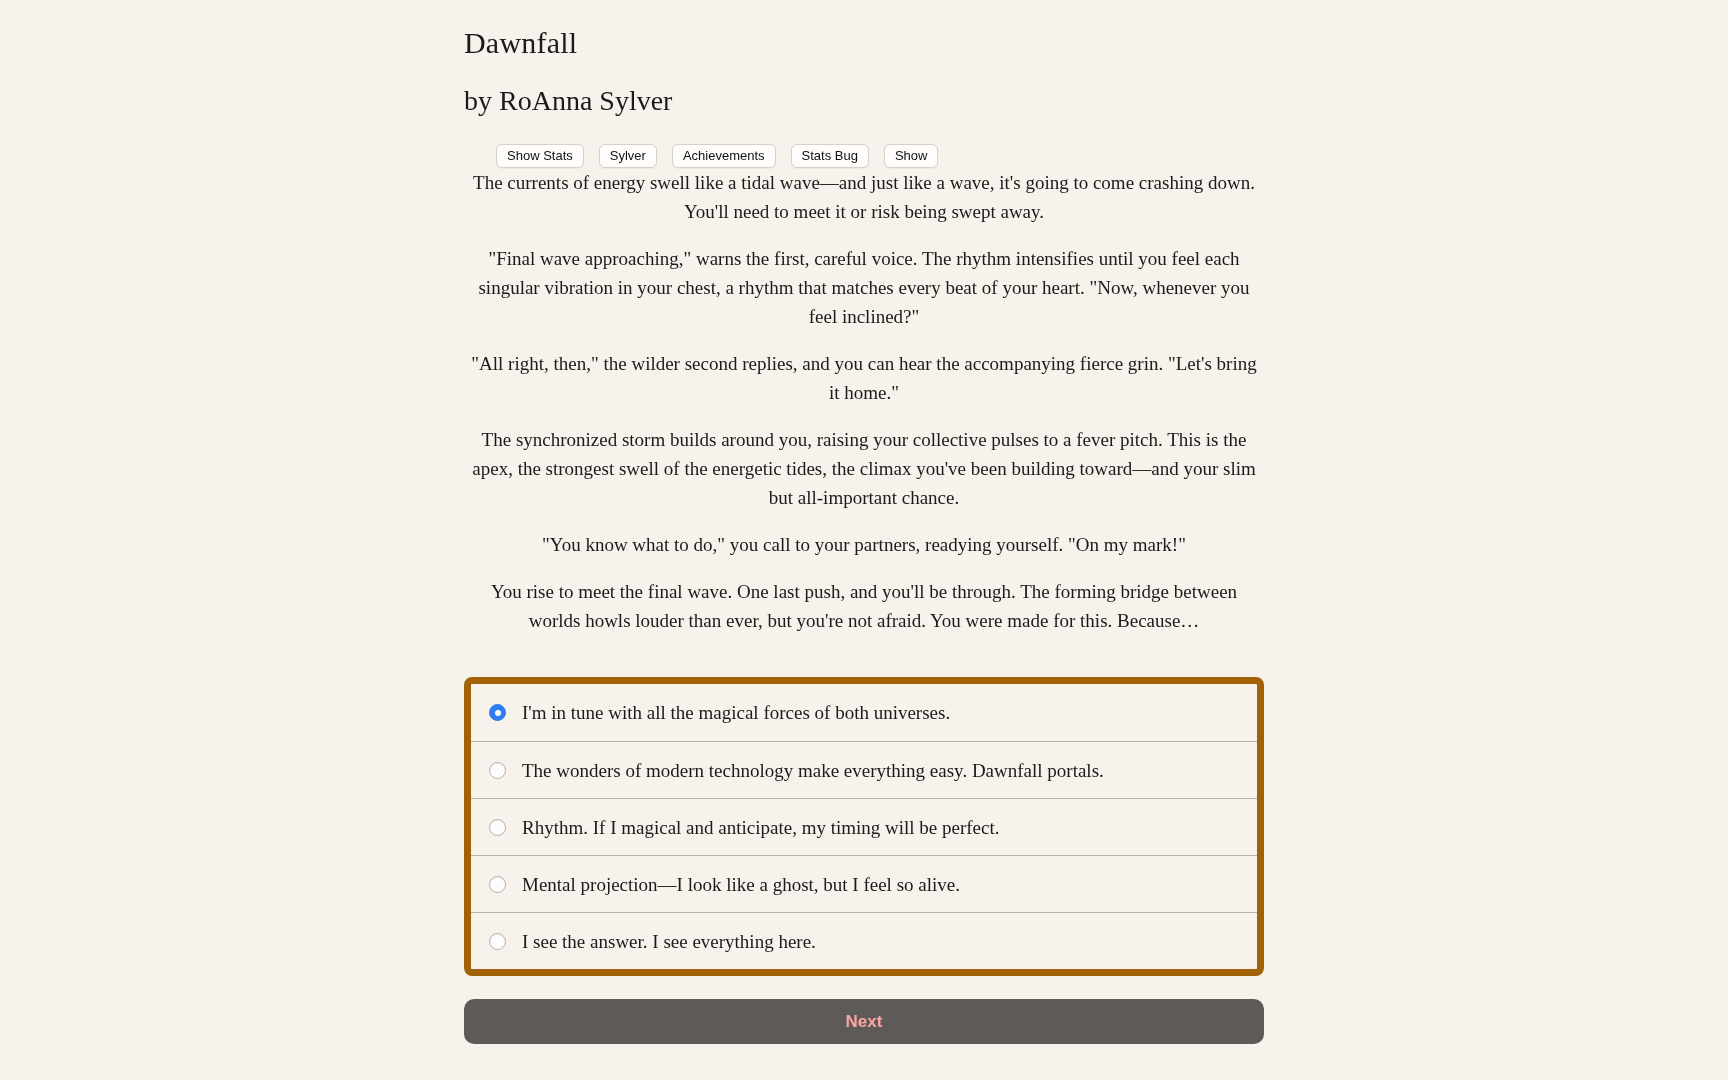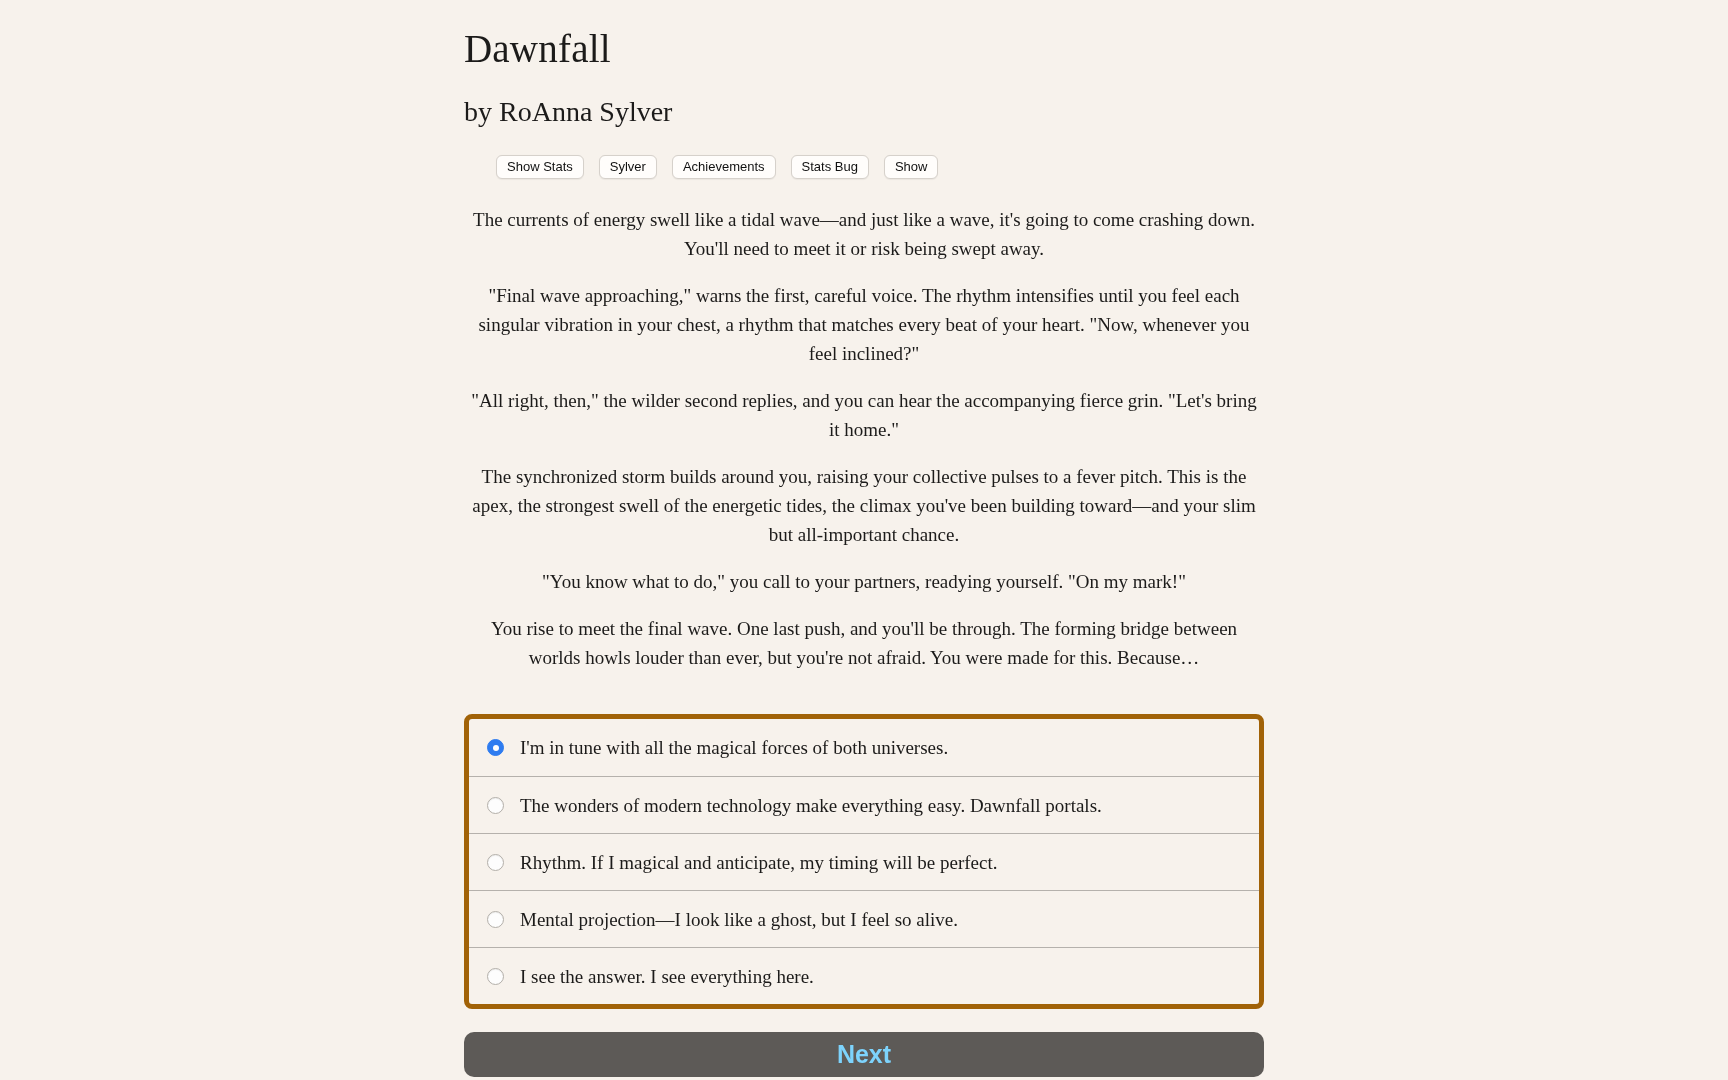--- a/index.html
+++ b/index.html
@@ -9,34 +9,33 @@
     background: #f7f2ec;
     font-family: "Liberation Serif", serif;
     color: #1c1b1a;
   }
   .content {
     width: 800px;
     margin: 0 auto;
     padding-top: 26px;
   }
   .game-title {
-    font-size: 39px;
+    font-size: 30px;
     font-weight: 400;
     letter-spacing: 0.2px;
     margin-bottom: 25px;
   }
   .byline {
     font-size: 28px;
     font-weight: 400;
     margin-bottom: 27px;
   }
   .toolbar {
     display: flex;
     gap: 15px;
-    margin-bottom: 26px;
     padding-left: 32px;
   }
   .toolbar button {
     font-family: "Liberation Sans", sans-serif;
     font-size: 13px;
     color: #111;
     background: #fffdfb;
     border: 1px solid #d6d1cb;
     border-radius: 6px;
     padding: 3px 10px 4px;
@@ -45,21 +44,21 @@
     box-shadow: 0 0.5px 1px rgba(0,0,0,0.05);
   }
   .story p {
     font-size: 19px;
     line-height: 29px;
     margin-bottom: 18px;
     text-align: center;
   }
   .choices {
     margin-top: 42px;
-    border: 5px solid #a16207;
+    border: 7px solid #a16207;
     border-radius: 8px;
     background: #f7f2ec;
     overflow: hidden;
   }
   .choice-row {
     display: flex;
     align-items: center;
     height: 57px;
     padding-left: 18px;
     gap: 16px;
@@ -96,23 +95,23 @@
     line-height: 24px;
     padding-top: 1px;
   }
   .next-button {
     margin-top: 23px;
     width: 800px;
     height: 45px;
     background: #5d5a57;
     border: none;
     border-radius: 10px;
-    color: #7dd3fc;
+    color: #fca5a5;
     font-family: "Liberation Sans", sans-serif;
-    font-size: 25px;
+    font-size: 17px;
     font-weight: 700;
     letter-spacing: 0px;
     display: flex;
     align-items: center;
     justify-content: center;
     cursor: pointer;
   }
 </style>
 </head>
 <body>

